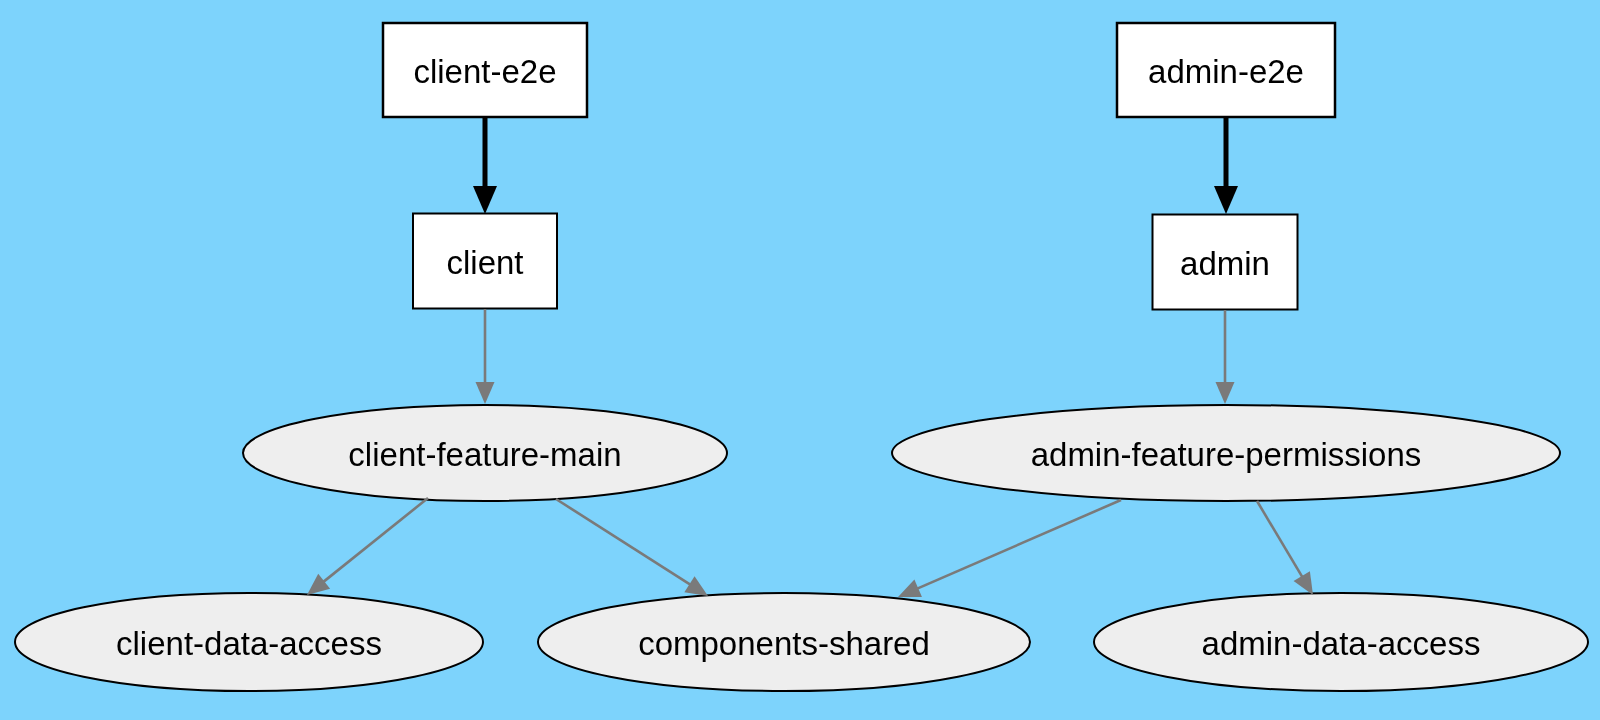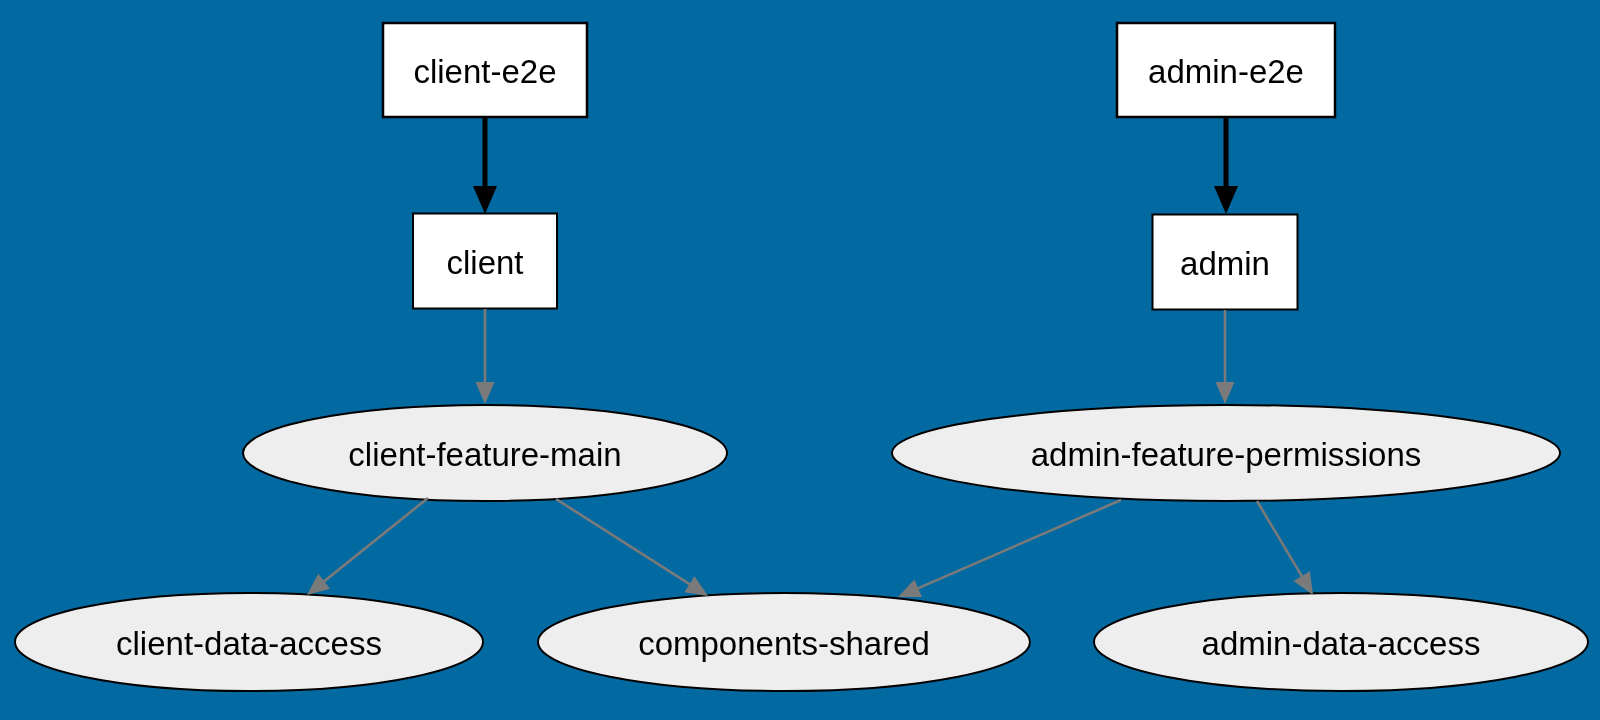--- a/index.html
+++ b/index.html
@@ -4,21 +4,21 @@
 <style>
   html, body {
     margin: 0;
     padding: 0;
     background: #ffffff;
   }
   .canvas {
     position: relative;
     width: 1600px;
     height: 720px;
-    background: #0369a1;
+    background: #7dd3fc;
     overflow: hidden;
     font-family: "Liberation Sans", sans-serif;
   }
   svg text {
     font-family: "Liberation Sans", sans-serif;
     fill: #000000;
   }
 </style>
 </head>
 <body>

